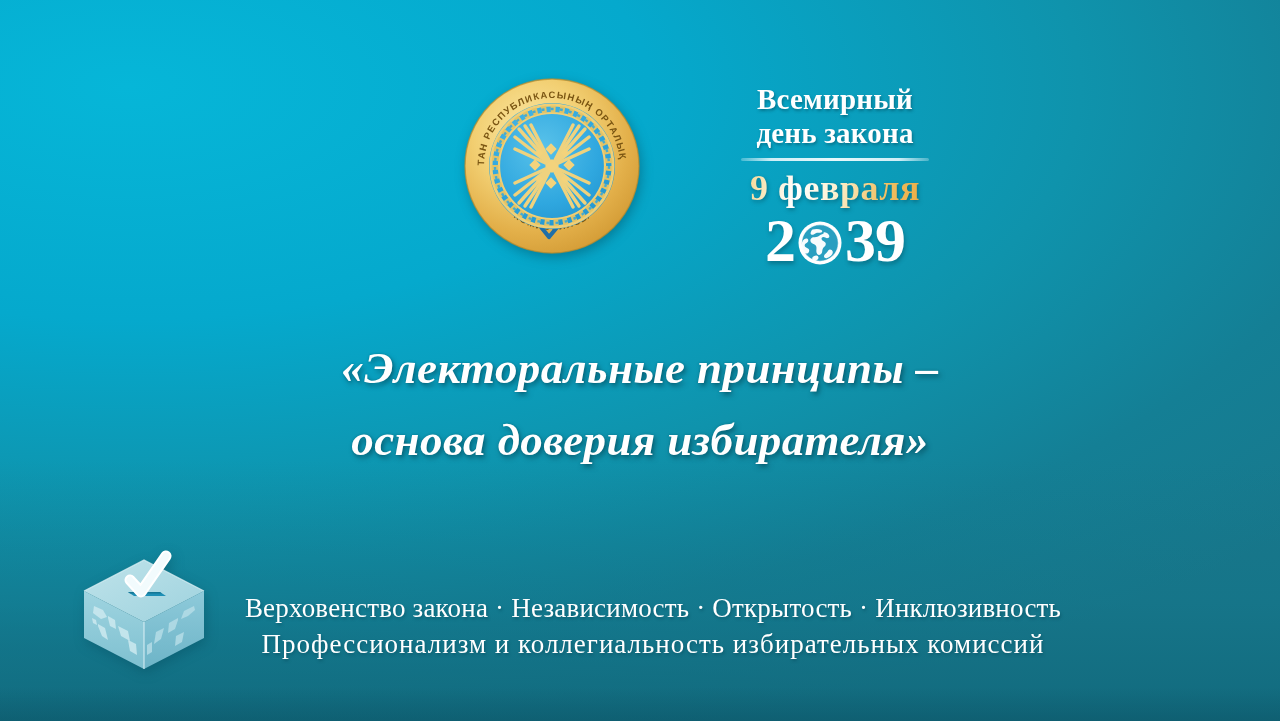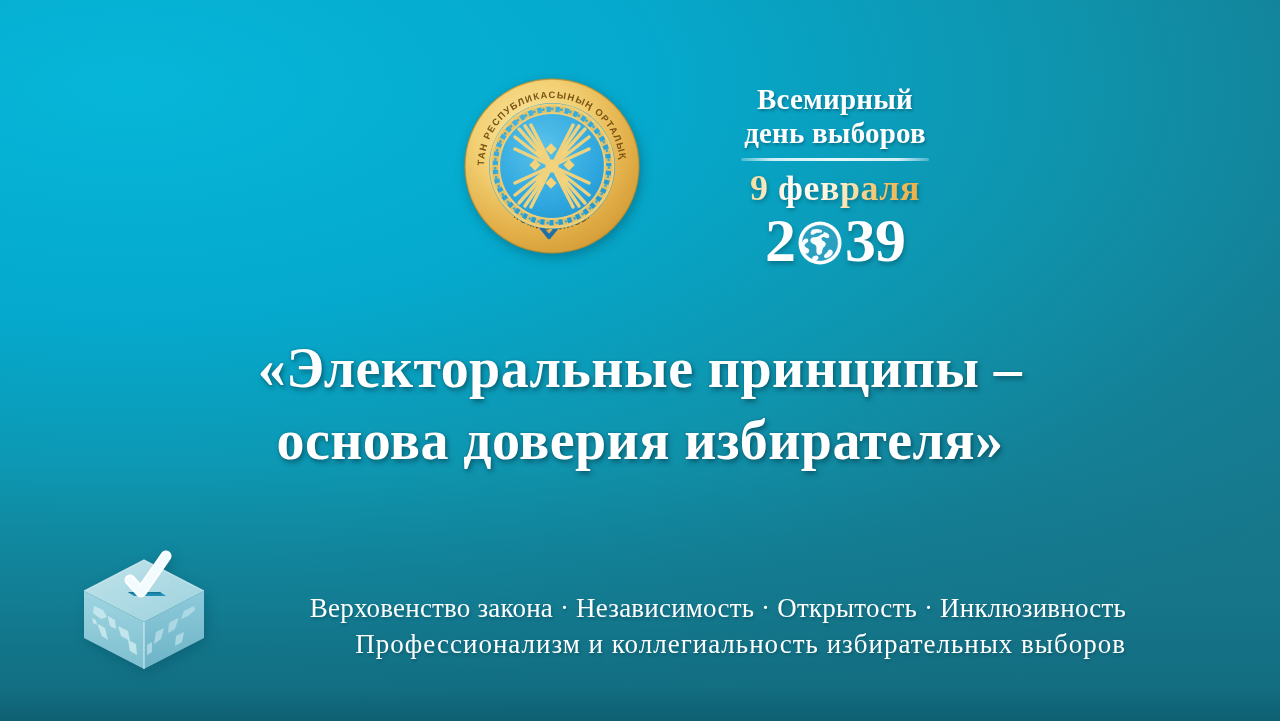--- a/index.html
+++ b/index.html
@@ -118,45 +118,46 @@
   .title {
     position: absolute;
     left: 150px;
     top: 332px;
     width: 980px;
     text-align: center;
   }
   .title-line {
     font-family: "Liberation Serif", "DejaVu Serif", serif;
     font-weight: bold;
-    font-size: 56px;
+    font-style: italic;
+    font-size: 45px;
     line-height: 72px;
     color: #ffffff;
     letter-spacing: 0.4px;
     text-shadow: 2px 3px 5px rgba(0,55,70,0.55), 0 0 2px rgba(0,55,70,0.35);
     white-space: nowrap;
   }
 
   
   .ballot {
     position: absolute;
     left: 78px;
     top: 548px;
     width: 132px;
     height: 126px;
   }
   .ballot svg { display:block; filter: drop-shadow(2px 4px 6px rgba(0,60,75,0.30)); }
 
   
   .principles {
     position: absolute;
-    left: 196px;
+    left: 188px;
     top: 590px;
     width: 930px;
-    text-align: right;
+    text-align: center;
   }
   .principle-line {
     font-family: "Liberation Serif", "DejaVu Serif", serif;
     font-size: 27px;
     line-height: 36px;
     color: #ffffff;
     letter-spacing: 0.2px;
     text-shadow: 1px 2px 3px rgba(0,60,75,0.40);
     white-space: nowrap;
   }
@@ -354,21 +355,21 @@
         <rect x="73" y="73" width="6" height="6" transform="rotate(45 76 76)"></rect>
         <rect x="99" y="73" width="6" height="6" transform="rotate(45 102 76)"></rect>
         <rect x="73" y="99" width="6" height="6" transform="rotate(45 76 102)"></rect>
         <rect x="99" y="99" width="6" height="6" transform="rotate(45 102 102)"></rect>
       </g>
     </svg>
   </div>
 
   <div class="header-text">
     <div class="hdr-line1">Всемирный</div>
-    <div class="hdr-line2">день выборов</div>
+    <div class="hdr-line2">день закона</div>
     <div class="hdr-divider"></div>
     <div class="hdr-date">9 февраля</div>
     <div class="hdr-year">
       <span class="year-part">2</span>
       <svg class="globe-zero" viewBox="0 0 48 48">
         <circle cx="24" cy="24" r="21.5" fill="#ffffff"></circle>
         <circle cx="24" cy="24" r="18.2" fill="#2a9fc0"></circle>
         <g fill="#ffffff" opacity="0.97">
           <path d="M16.5,10.5 c2.8,-0.8 6.4,-0.9 8.8,0.4 c1.6,0.9 1.1,2.3 -0.3,2.7 c-1.8,0.5 -3.6,-0.2 -5.2,0.6 c-1.3,0.6 -2.4,1.8 -3.9,1.6 c-1.3,-0.2 -1.6,-1.6 -1.1,-2.6 c0.4,-1 1,-2.3 1.7,-2.7 z"></path>
           <path d="M27.6,13.4 c2.1,-0.4 4.1,0.9 5.3,2.5 c1.0,1.3 0.3,2.9 -1.1,3.2 c-1.6,0.4 -2.8,-0.9 -4.3,-1.0 c-1.4,-0.1 -2.4,1.2 -1.8,2.4 c0.7,1.5 2.6,1.7 3.6,2.9 c1.1,1.4 0.3,3.3 -1.0,4.3 c-1.6,1.2 -2.0,3.1 -2.1,4.9 c-0.1,1.7 -1.3,3.3 -3.0,3.4 c-1.6,0.1 -2.6,-1.5 -2.8,-2.9 c-0.3,-2.0 0.6,-4.1 -0.3,-6.0 c-0.8,-1.7 -2.9,-2.2 -4.4,-3.2 c-1.5,-1.0 -1.8,-3.2 -0.6,-4.5 c1.3,-1.4 3.4,-1.0 5.1,-1.3 c1.7,-0.3 3.0,-1.6 4.5,-2.4 c0.9,-0.4 1.9,-0.8 2.9,-1.3 z"></path>
@@ -435,16 +436,16 @@
       <polygon points="50,44 82,44 88,48 56,48" fill="#1d8fb5"></polygon>
       <polygon points="50,44 82,44 84,45.5 52,45.5" fill="#14708f" opacity="0.8"></polygon>
 
       <path d="M52,32 L63,44 L88,8" fill="none" stroke="#ffffff" stroke-width="11" stroke-linecap="round" stroke-linejoin="round"></path>
       <path d="M52,32 L63,44 L88,8" fill="none" stroke="#f2fbfd" stroke-width="7" stroke-linecap="round" stroke-linejoin="round"></path>
     </svg>
   </div>
 
   <div class="principles">
     <div class="principle-line line1">Верховенство закона · Независимость · Открытость · Инклюзивность</div>
-    <div class="principle-line line2">Профессионализм  и  коллегиальность  избирательных  выборов</div>
+    <div class="principle-line line2">Профессионализм  и  коллегиальность  избирательных  комиссий</div>
   </div>
 
 </div>
 
 </body></html>

